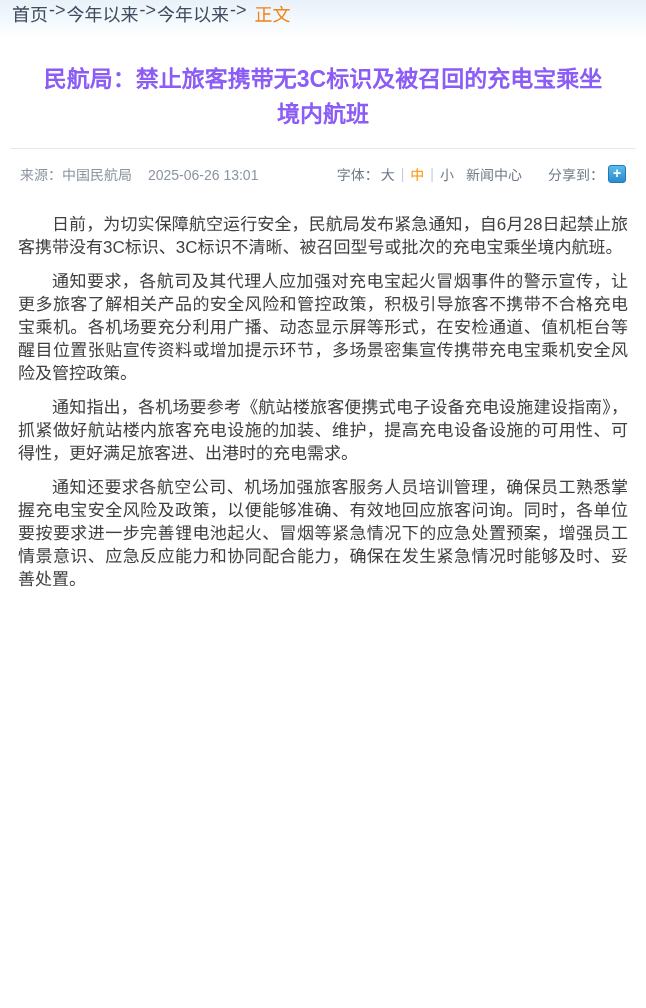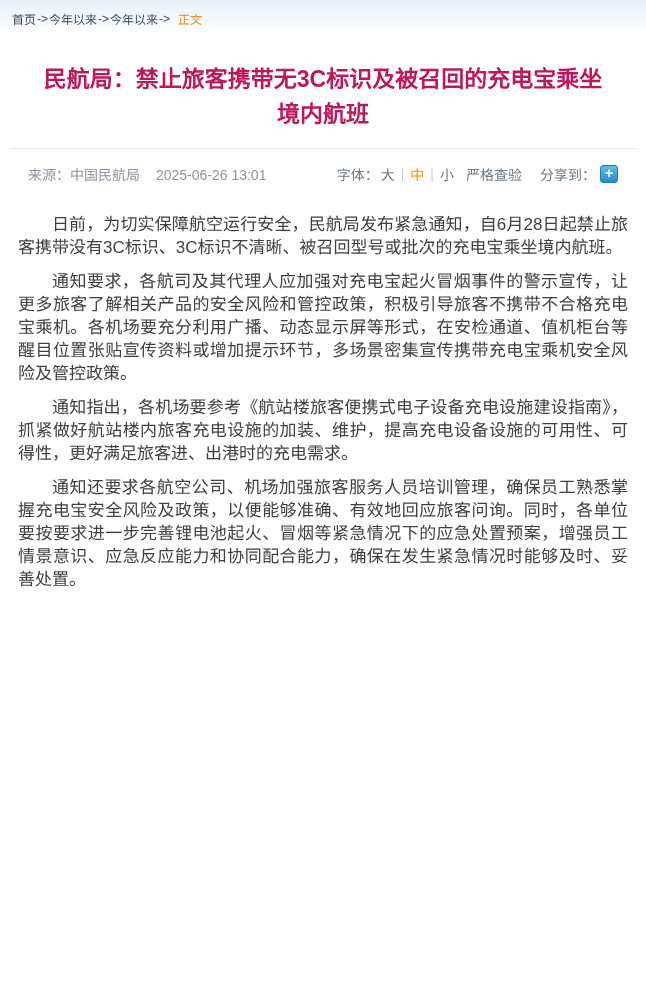--- a/index.html
+++ b/index.html
@@ -13,67 +13,67 @@
     width: 646px;
     min-height: 1008px;
     margin: 0 auto;
     overflow-x: hidden;
   }
 
   
   .breadcrumb-bar {
     height: 37px;
     display: flex;
-    align-items: center;
-    padding: 11px 12px;
+    align-items: flex-start;
+    padding: 0 12px;
     background: linear-gradient(180deg, #e9f1f9 0%, #f3f9fd 55%, #ffffff 100%);
-    font-size: 12px;
+    font-size: 18px;
     color: #3f4c5e;
     white-space: nowrap;
   }
   .breadcrumb-link { cursor: pointer; color: #3f4c5e; text-decoration: none; }
   .breadcrumb-sep { color: #3f4c5e; margin: 0 1px; }
   .breadcrumb-current { color: #f08519; margin-left: 7px; }
 
   
   .article-title {
     margin: 25px 34px 16px;
     text-align: center;
     font-size: 23px;
     font-weight: bold;
-    color: #be185d;
+    color: #8b5cf6;
     line-height: 35px;
   }
 
   .divider {
     border: none;
     border-top: 1px solid #e5e7e9;
     margin: 0 10px;
   }
 
   
   .meta-row {
     display: flex;
     justify-content: space-between;
     align-items: center;
-    padding: 15px 28px 12px;
+    padding: 15px 20px 12px;
     font-size: 14px;
   }
   .meta-left { color: #8b95a1; }
   .meta-left .source { margin-right: 12px; }
   .meta-right {
     display: flex;
     align-items: center;
     color: #6f7c89;
   }
   .font-option { cursor: pointer; padding: 0 2px; }
   .font-option.active { color: #ff9000; }
   .font-sep { color: #c3cfdb; margin: 0 4px; }
   .print-button { cursor: pointer; margin-left: 10px; }
-  .share-label { margin-left: 18px; }
+  .share-label { margin-left: 26px; }
   .share-button {
     width: 18px;
     height: 18px;
     margin-left: 4px;
     border: 1px solid #1f7ab8;
     border-radius: 3px;
     background: linear-gradient(180deg, #5cbbee 0%, #2a8ccb 100%);
     color: #ffffff;
     font-weight: bold;
     font-size: 14px;
@@ -118,21 +118,21 @@
     <span class="source">来源：中国民航局</span>
     <span class="datetime">2025-06-26 13:01</span>
   </div>
   <div class="meta-right">
     <span>字体：</span>
     <span class="font-option">大</span>
     <span class="font-sep">|</span>
     <span class="font-option active">中</span>
     <span class="font-sep">|</span>
     <span class="font-option">小</span>
-    <span class="print-button">严格查验</span>
+    <span class="print-button">新闻中心</span>
     <span class="share-label">分享到：</span>
     <span class="share-button">+</span>
   </div>
 </div>
 
 <div class="article-body">
   <p>日前，为切实保障航空运行安全，民航局发布紧急通知，自6月28日起禁止旅客携带没有3C标识、3C标识不清晰、被召回型号或批次的充电宝乘坐境内航班。</p>
   <p>通知要求，各航司及其代理人应加强对充电宝起火冒烟事件的警示宣传，让更多旅客了解相关产品的安全风险和管控政策，积极引导旅客不携带不合格充电宝乘机。各机场要充分利用广播、动态显示屏等形式，在安检通道、值机柜台等醒目位置张贴宣传资料或增加提示环节，多场景密集宣传携带充电宝乘机安全风险及管控政策。</p>
   <p>通知指出，各机场要参考《航站楼旅客便携式电子设备充电设施建设指南》，抓紧做好航站楼内旅客充电设施的加装、维护，提高充电设备设施的可用性、可得性，更好满足旅客进、出港时的充电需求。</p>
   <p>通知还要求各航空公司、机场加强旅客服务人员培训管理，确保员工熟悉掌握充电宝安全风险及政策，以便能够准确、有效地回应旅客问询。同时，各单位要按要求进一步完善锂电池起火、冒烟等紧急情况下的应急处置预案，增强员工情景意识、应急反应能力和协同配合能力，确保在发生紧急情况时能够及时、妥善处置。</p>

